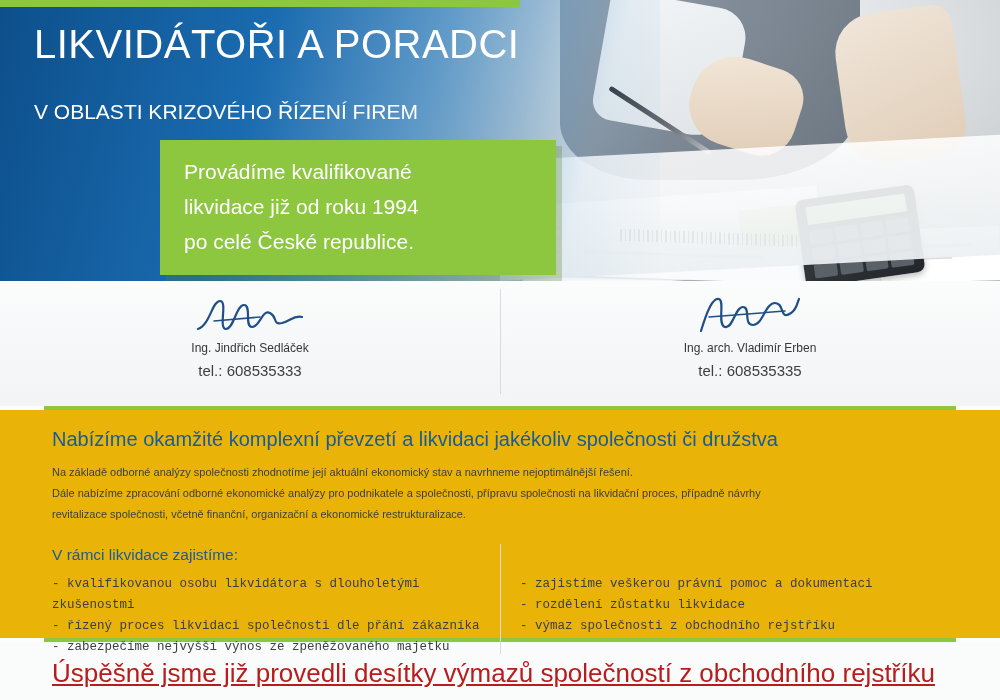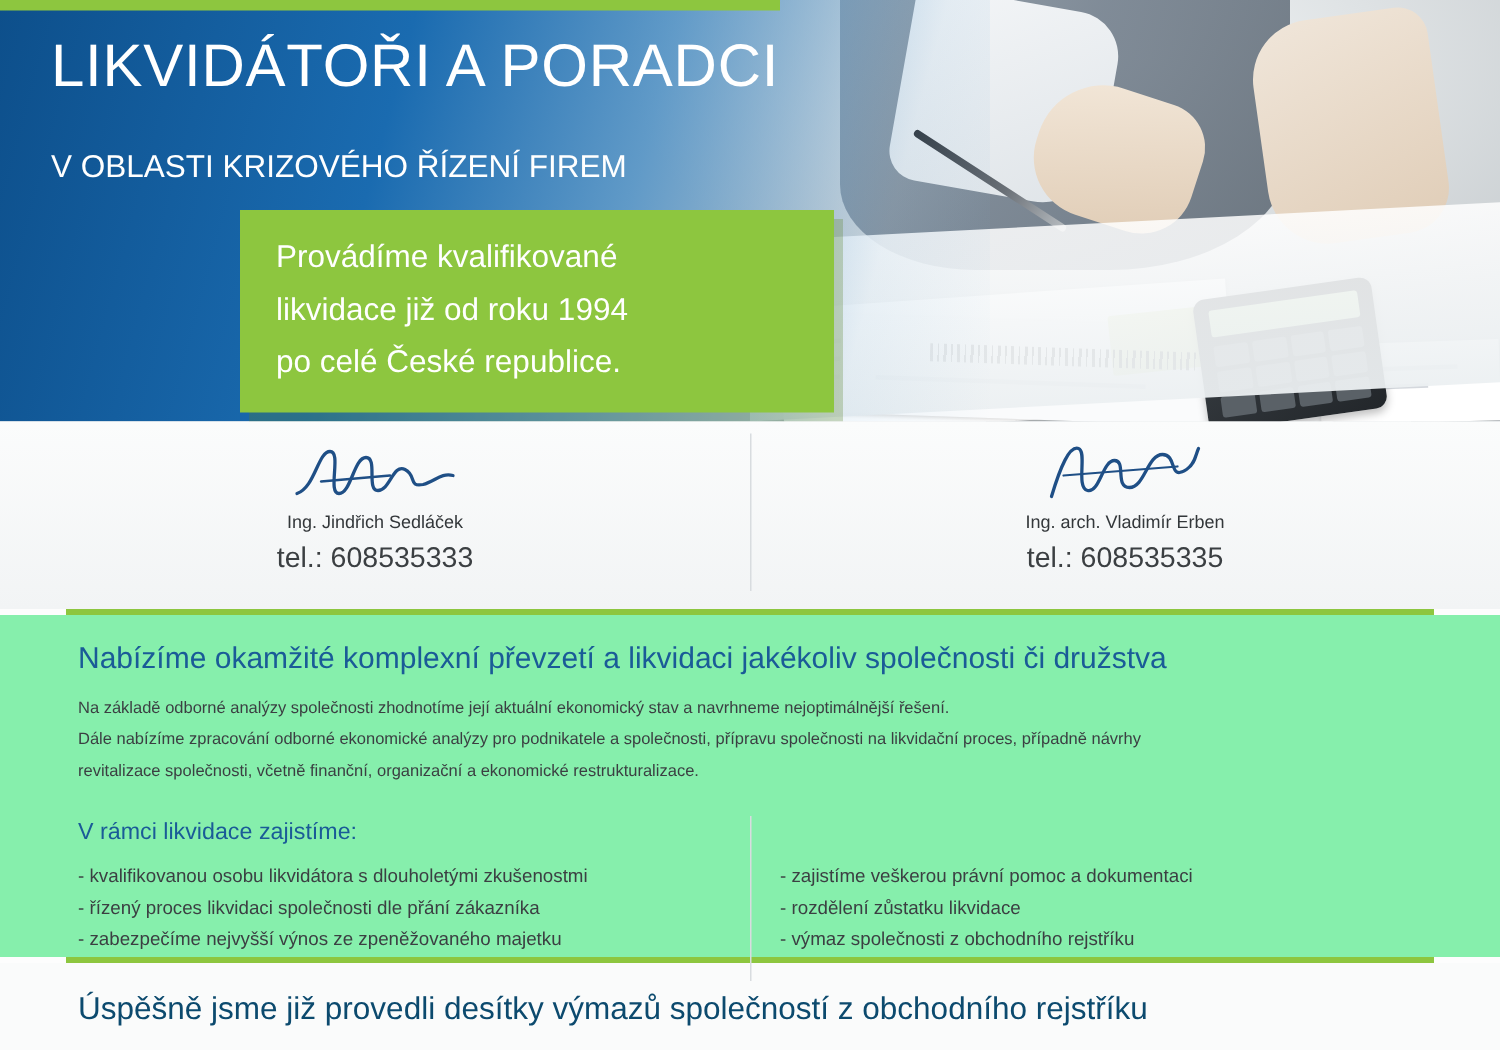--- a/index.html
+++ b/index.html
@@ -221,34 +221,34 @@
     display: flex;
     align-items: flex-end;
     justify-content: center;
   }
   .sig-name {
     font-size: 12px;
     color: #33373a;
     margin-top: 4px;
   }
   .sig-tel {
-    font-size: 19px;
+    font-size: 15px;
     color: #3b3f42;
     margin-top: 7px;
   }
   .green-rule {
     height: 4px;
     background: #8dc63f;
     margin: 0 44px;
   }
 
   
   .content {
     padding: 14px 52px 0 52px;
-    background: #86efac;
+    background: #eab308;
     height: 228px;
     box-sizing: border-box;
   }
   .headline {
     font-size: 20px;
     color: #1a5b97;
     margin: 4px 0 12px 0;
     font-weight: 400;
   }
   .para {
@@ -263,20 +263,21 @@
     margin: 22px 0 10px 0;
     font-weight: 400;
   }
   .lists {
     display: flex;
     position: relative;
   }
   .list-col {
     width: 50%;
     box-sizing: border-box;
+    font-family: Liberation Mono, monospace;
   }
   .list-col.right { padding-left: 20px; }
   .list-divider {
     position: absolute;
     left: 50%; top: -30px;
     width: 1px; height: 110px;
     background: #d8dcdf;
   }
   .list-item {
     font-size: 12.5px;
@@ -291,22 +292,23 @@
     margin: 0 44px;
   }
   .footer {
     height: 62px;
     display: flex;
     align-items: center;
     padding-left: 52px;
     background: #fafbfb;
   }
   .footer-text {
-    font-size: 21px;
-    color: #0c4a6e;
+    font-size: 26px;
+    color: #b91c1c;
+    text-decoration: underline;
   }
 </style>
 </head>
 <body>
 
 <div class="page">
 
   <div class="hero">
     <div class="hero-photo">
       <div class="hero-person"></div>

